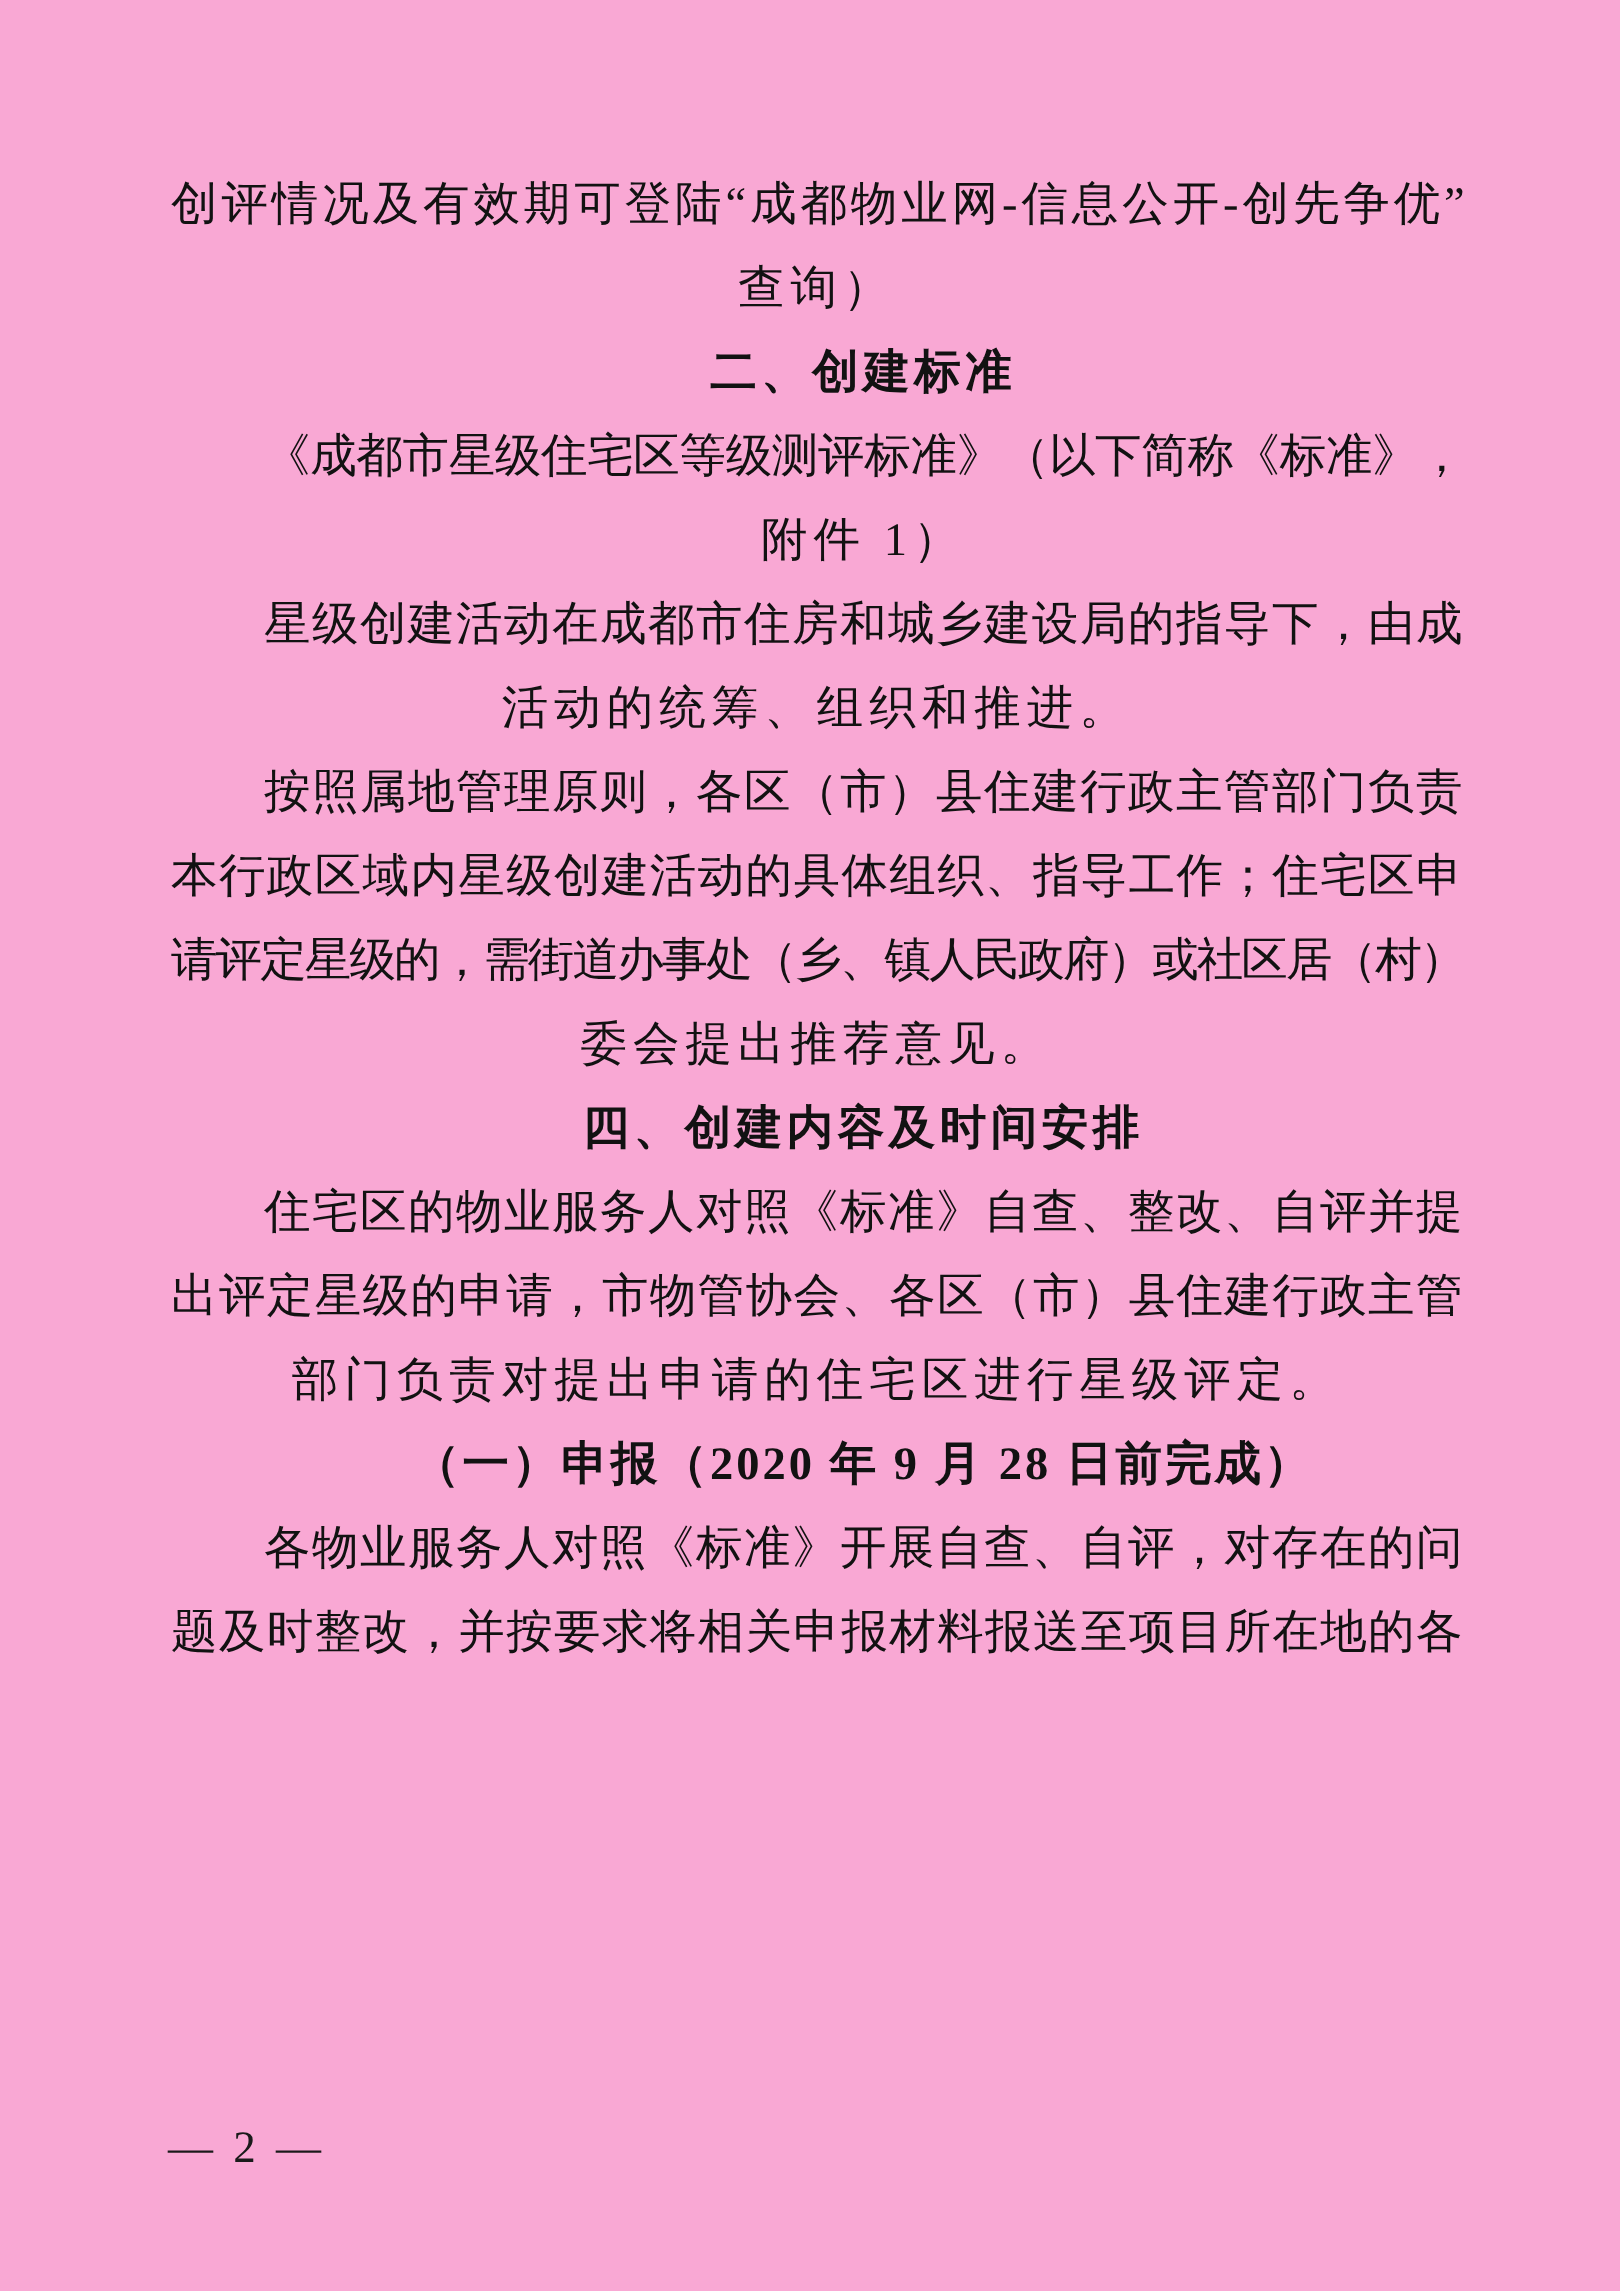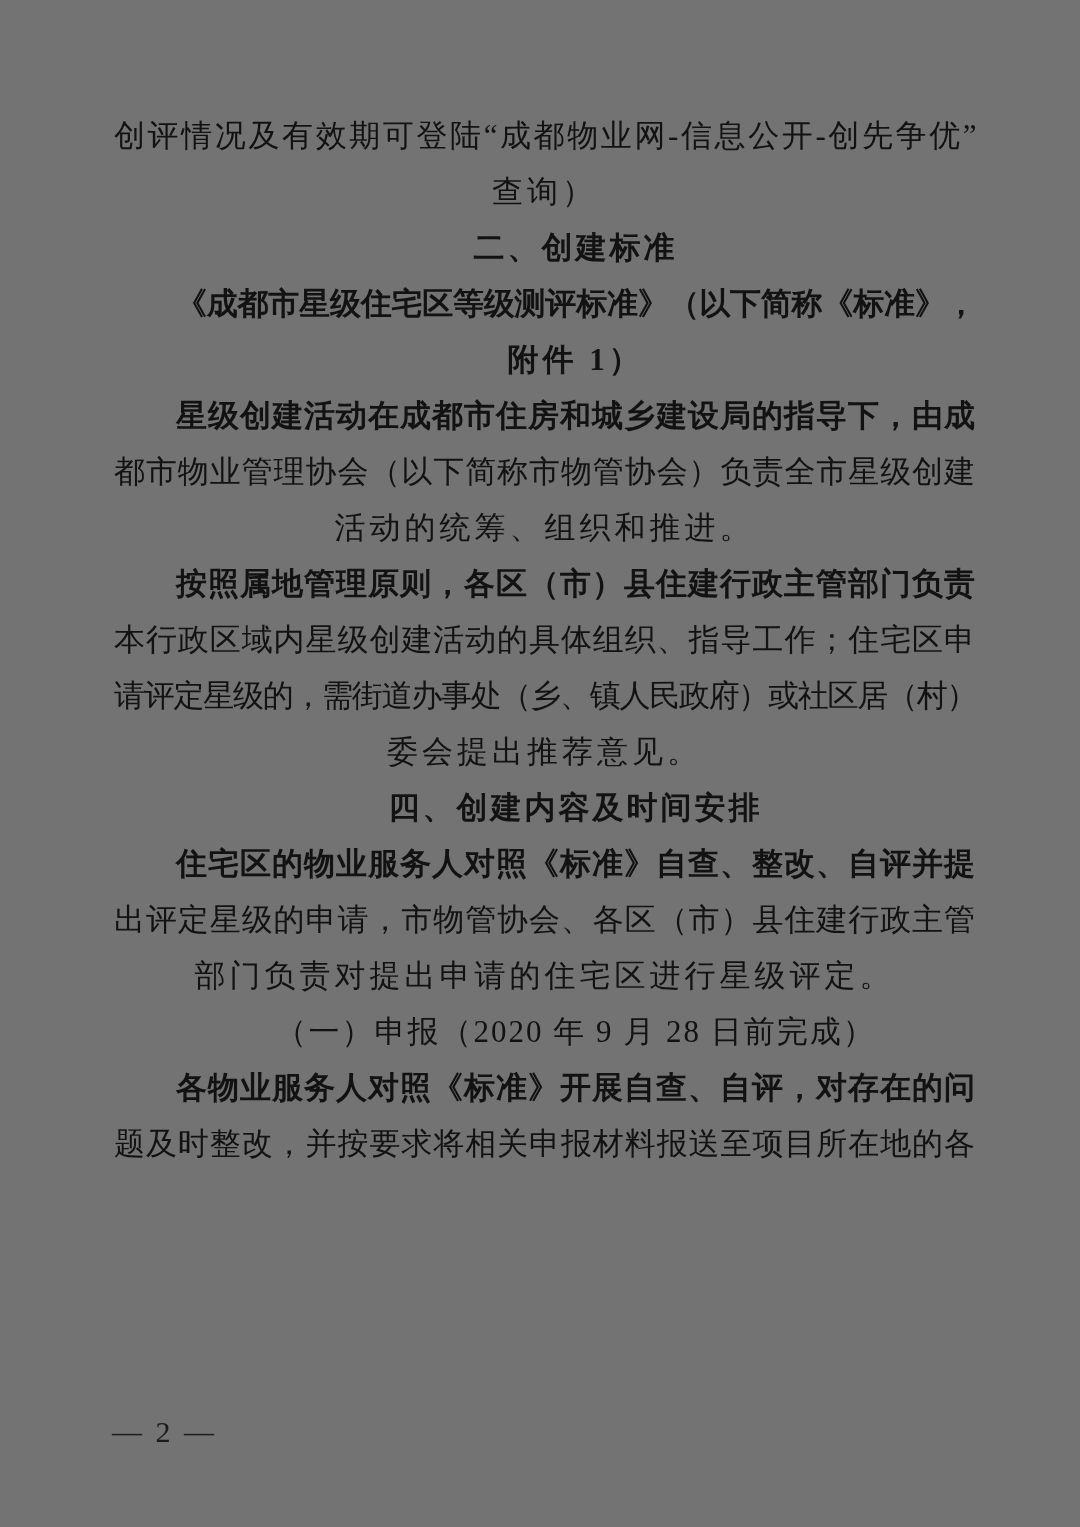--- a/index.html
+++ b/index.html
@@ -4,21 +4,21 @@
 <style>
   html, body {
     margin: 0;
     padding: 0;
     background: #ffffff;
   }
   .page {
     position: relative;
     width: 1080px;
     height: 1527px;
-    background: #737373;
+    background: #f9a8d4;
     overflow: hidden;
     font-family: "Liberation Serif", "DejaVu Serif", serif;
     color: #121212;
   }
   .textblock {
     position: absolute;
     left: 114px;
     top: 108px;
     width: 861px;
   }
@@ -31,29 +31,29 @@
     text-align: center;
   }
   .fill {
     white-space: normal;
     letter-spacing: 0;
     text-align: justify;
     text-align-last: justify;
   }
   .tight   { letter-spacing: -1.5px; }
   .tight2  { letter-spacing: -2.5px; }
-  .indent  { padding-left: 62px; font-weight: bold; }
+  .indent  { padding-left: 62px; }
   .heading {
     font-family: "Liberation Sans", "DejaVu Sans", sans-serif;
     font-weight: 700;
     letter-spacing: 3px;
     font-size: 31px;
   }
   .subheading {
-    font-weight: 400;
+    font-weight: 700;
     letter-spacing: 2px;
   }
   .pagenum {
     position: absolute;
     left: 112px;
     top: 1408px;
     height: 48px;
     line-height: 48px;
     font-size: 30px;
     letter-spacing: 3px;
@@ -65,21 +65,20 @@
 
 <div class="page">
 
   <div class="textblock">
     <div class="line fill tight">创评情况及有效期可登陆“成都物业网-信息公开-创先争优”</div>
     <div class="line">查询）</div>
     <div class="line heading indent">二、创建标准</div>
     <div class="line fill tight indent">《成都市星级住宅区等级测评标准》（以下简称《标准》，</div>
     <div class="line indent">附件 1）</div>
     <div class="line fill indent">星级创建活动在成都市住房和城乡建设局的指导下，由成</div>
-    <div class="line fill">都市物业管理协会（以下简称市物管协会）负责全市星级创建</div>
     <div class="line">活动的统筹、组织和推进。</div>
     <div class="line fill indent">按照属地管理原则，各区（市）县住建行政主管部门负责</div>
     <div class="line fill">本行政区域内星级创建活动的具体组织、指导工作；住宅区申</div>
     <div class="line fill tight2">请评定星级的，需街道办事处（乡、镇人民政府）或社区居（村）</div>
     <div class="line">委会提出推荐意见。</div>
     <div class="line heading indent">四、创建内容及时间安排</div>
     <div class="line fill indent">住宅区的物业服务人对照《标准》自查、整改、自评并提</div>
     <div class="line fill">出评定星级的申请，市物管协会、各区（市）县住建行政主管</div>
     <div class="line">部门负责对提出申请的住宅区进行星级评定。</div>
     <div class="line subheading indent">（一）申报（2020 年 9 月 28 日前完成）</div>

